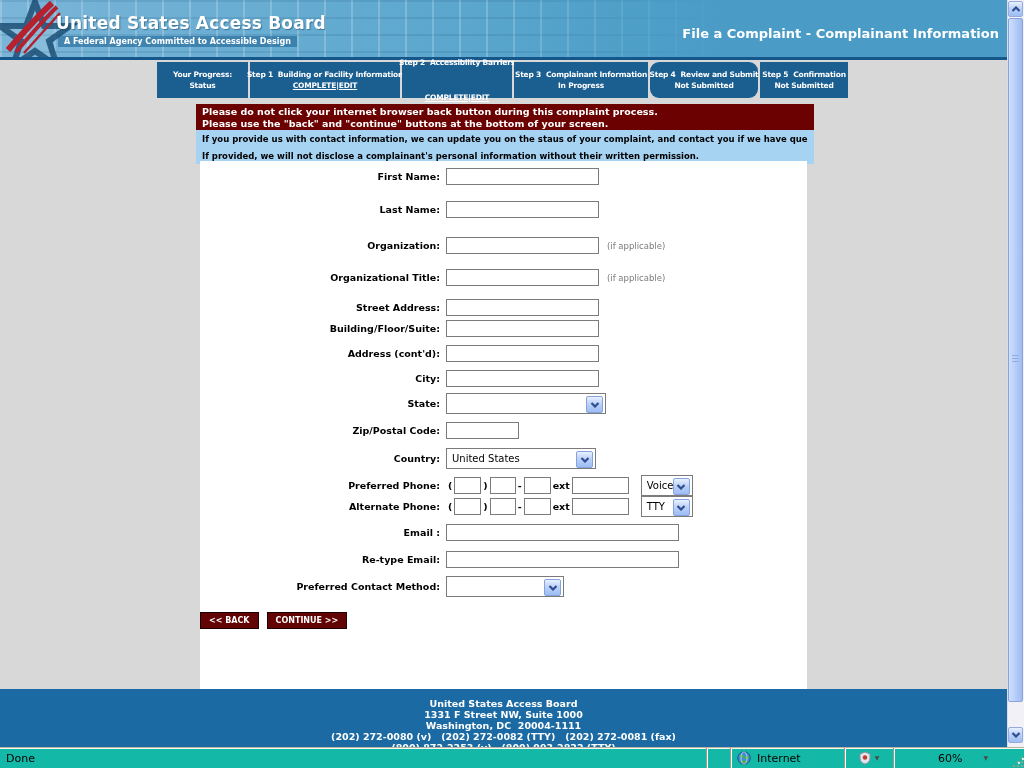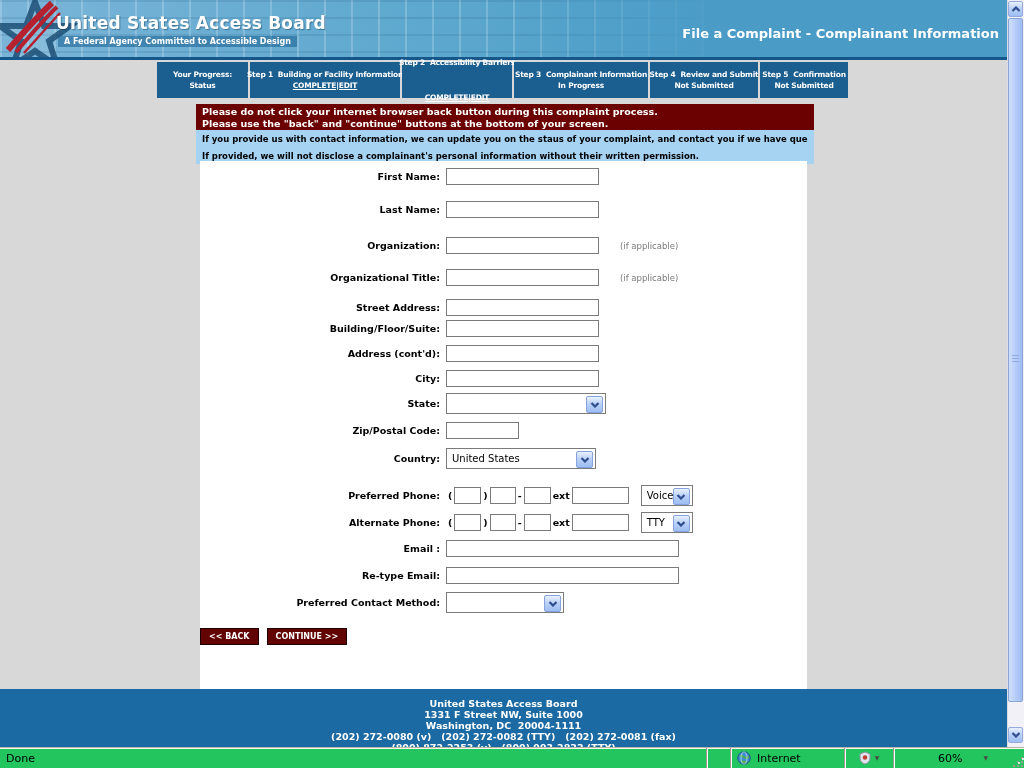--- a/index.html
+++ b/index.html
@@ -18,38 +18,38 @@
   .logo{position:absolute;left:0;top:0;width:95px;height:57px;overflow:hidden;}
   .brand{position:absolute;left:56px;top:13px;color:#ffffff;font-size:17px;font-weight:bold;letter-spacing:0.2px;white-space:pre;text-shadow:1px 1px 1px rgba(20,60,90,.5);}
   .tagline{position:absolute;left:58px;top:36px;color:#ffffff;font-size:8px;font-weight:bold;background:rgba(23,94,146,0.55);padding:1px 6px;white-space:pre;}
   .page-title{position:absolute;right:8px;top:26px;color:#ffffff;font-size:13px;font-weight:bold;white-space:pre;}
 
   
   .progress{position:absolute;left:157px;top:62px;display:flex;gap:2px;}
   .pcell{background:#1b5e90;height:36px;display:flex;flex-direction:column;justify-content:center;align-items:center;padding:0 4px;box-sizing:border-box;}
   .pcell .l1,.pcell .l2{color:#ffffff;font-size:7.5px;font-weight:bold;letter-spacing:-0.2px;white-space:pre;line-height:11px;}
   .pcell .l2.plink{text-decoration:underline;cursor:pointer;}
-  .pc0{width:91px;}.pc1{width:150px;}.pc2{width:110px;gap:24px;}.pc3{width:134px;}.pc4{width:108px;}.pc5{width:88px;}
+  .pc0{width:91px;}.pc1{width:150px;}.pc2{width:110px;gap:24px;}.pc3{width:134px;}.pc4{width:108px;border-radius:9px;}.pc5{width:88px;}
 
   
   .warning{position:absolute;left:196px;top:104px;width:618px;box-sizing:border-box;background:#6b0101;color:#ffffff;font-size:9.5px;font-weight:bold;padding:2px 6px;}
   .warning div{line-height:12px;white-space:pre;overflow:hidden;}
   .info{position:absolute;left:196px;top:130px;width:618px;box-sizing:border-box;background:#a7d3f3;color:#000000;font-size:8.5px;font-weight:bold;padding:4px 6px 3px 6px;}
   .info .i1{line-height:10px;white-space:pre;overflow:hidden;}
   .info .i2{line-height:10px;margin-top:7px;white-space:pre;overflow:hidden;}
 
   
   .formbox{position:absolute;left:200px;top:161px;width:607px;height:642px;background:#ffffff;box-sizing:border-box;padding-top:7px;}
   .row{display:flex;align-items:center;}
   .lbl{width:246px;box-sizing:border-box;padding-right:6px;text-align:right;font-size:9.5px;font-weight:bold;color:#000;white-space:pre;flex:none;}
   .txt{height:17px;box-sizing:border-box;border:1px solid #7b7b7b;background:#fff;font-size:11px;padding:0 3px;outline:none;flex:none;}
   .w-std{width:153px;}
   .w-zip{width:73px;}
   .w-email{width:233px;}
-  .note{font-size:8.5px;color:#7a7a7a;margin-left:21px;white-space:pre;}
+  .note{font-size:8.5px;color:#7a7a7a;margin-left:8px;white-space:pre;}
   .sel{position:relative;height:21px;box-sizing:border-box;border:1px solid #7b7b7b;background:#fff;flex:none;}
   .selval{position:absolute;left:5px;top:4px;font-size:10px;color:#000;white-space:pre;}
   .selarrow{position:absolute;right:2px;top:2px;width:15px;height:15px;border:1px solid #86a3e0;border-radius:2px;
     background:linear-gradient(180deg,#e9f1fe,#bcd2f8 45%,#9dbdf4);display:flex;align-items:center;justify-content:center;}
   .w-state{width:160px;}
   .w-country{width:150px;}
   .w-method{width:118px;}
   .w-phsel{width:52px;margin-left:12px;}
   .pp{font-size:9.5px;font-weight:bold;color:#000;margin:0 2px;white-space:pre;}
   .ph-a{width:27px;}
@@ -68,21 +68,21 @@
   .sb-btn{position:absolute;left:1px;width:15px;height:16px;border:1px solid #96abdc;border-radius:2px;box-sizing:border-box;
     background:linear-gradient(180deg,#e9f1fe,#bcd2f8 45%,#9dbdf4);display:flex;align-items:center;justify-content:center;}
   .sb-up{top:1px;}
   .sb-down{top:727px;}
   .sb-thumb{position:absolute;left:1px;top:18px;width:15px;height:684px;border:1px solid #8aa4d8;border-radius:2px;box-sizing:border-box;
     background:linear-gradient(90deg,#cfe0fd,#b7cdf9 50%,#9fbcf2);}
   .sb-thumb::after{content:"";position:absolute;left:3px;right:3px;top:50%;height:9px;margin-top:-5px;
     background:repeating-linear-gradient(180deg,#8fadde 0 1px,rgba(0,0,0,0) 1px 3px);}
 
   
-  .statusbar{position:absolute;left:0;top:747px;width:1024px;height:21px;background:#22c55e;border-top:1px solid #b8b4a2;box-shadow:inset 0 1px 0 #fbf9ef;display:flex;align-items:stretch;box-sizing:border-box;}
+  .statusbar{position:absolute;left:0;top:747px;width:1024px;height:21px;background:#14b8a6;border-top:1px solid #b8b4a2;box-shadow:inset 0 1px 0 #fbf9ef;display:flex;align-items:stretch;box-sizing:border-box;}
   .pane{display:flex;align-items:center;font-size:11px;color:#000;box-sizing:border-box;}
   .pane-sep{border-left:1px solid #9d9a88;box-shadow:inset 1px 0 0 #ffffff;}
   .pane-done{flex:1;padding-left:6px;}
   .pane-a{width:24px;}
   .pane-internet{width:114px;padding-left:6px;gap:6px;}
   .pane-security{width:49px;justify-content:center;gap:4px;}
   .pane-zoom{width:115px;padding:0 23px;gap:21px;}
   .caret{font-size:6px;color:#4a4a44;line-height:1;}
   .grip{width:16px;display:flex;align-items:flex-end;justify-content:flex-end;}
 </style>
@@ -197,33 +197,33 @@
               </svg>
           </span>
         </div>
       </div>
 
       <div class="row" style="margin-bottom:9px">
         <label class="lbl">Zip/Postal Code:</label>
         <input class="txt w-zip" style="">
       </div>
 
-      <div class="row" style="margin-bottom:16px">
+      <div class="row" style="margin-bottom:6px">
         <label class="lbl">Country:</label>
         <div class="sel w-country">
           <span class="selval">United States</span>
           <span class="selarrow">
             <svg width="10" height="6" viewBox="0 0 10 6">
                 <path d="M1.5,1 L5,4.5 L8.5,1" stroke="#2f4d8f" stroke-width="2.2" fill="none"></path>
               </svg>
           </span>
         </div>
       </div>
 
-      <div class="row" style="margin-bottom:6px">
+      <div class="row" style="margin-bottom:0">
         <label class="lbl">Preferred Phone:</label>
         <span class="pp">(</span>
         <input class="txt ph-a" style="">
         <span class="pp">)</span>
         <input class="txt ph-b" style="">
         <span class="pp">-</span>
         <input class="txt ph-c" style="">
         <span class="pp">ext</span>
         <input class="txt ph-x" style="">
         <div class="sel w-phsel">

